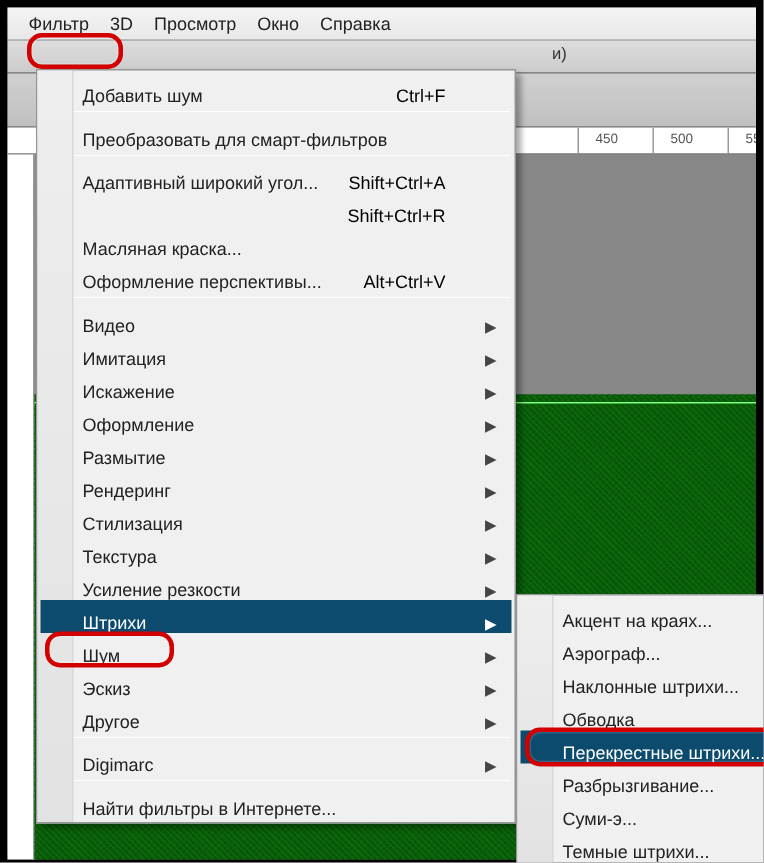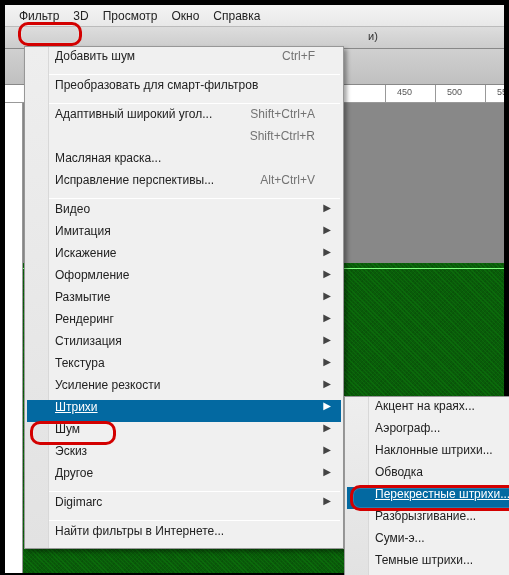--- a/index.html
+++ b/index.html
@@ -22,23 +22,23 @@
   .ruler-tick::before { content:''; position:absolute; left:0; top:0; width:1px; height:18px; background:#999; }
   
   .canvas-area { position:relative; height: 470px; background:#505050; }
   .ruler-v { position:absolute; left:0; top:0; width:18px; height:100%; background:#fff; border-right:1px solid #999; }
   .canvas-gray { position:absolute; left:18px; top:0; right:0; height:160px; background:#888; }
   .canvas-green { position:absolute; left:18px; top:160px; right:0; bottom:0; background:#0a5c0a; background-image: repeating-linear-gradient(45deg,#0b6b0b 0 1px,transparent 1px 3px), repeating-linear-gradient(-45deg,#095409 0 1px,transparent 1px 3px); }
   .canvas-green::after { content:''; position:absolute; left:0; right:0; top:5px; height:1px; background:#7fff7f; }
   
   
   .menu { position:absolute; background:#f0f0f0; border:1px solid #979797; box-shadow:3px 3px 4px rgba(0,0,0,.35); padding:2px; }
-  .menu-item { display:flex; align-items:flex-start; height:22px; padding:0 30px 0 28px; color:#222; cursor:default; position:relative; white-space:nowrap; }
-  .menu-item.highlight { background:#0369a1; color:#fff;text-decoration:underline; }
-  .menu-item .shortcut { position:absolute; right:26px; color:#737373; }
+  .menu-item { display:flex; align-items:flex-end; height:22px; padding:0 30px 0 28px; color:#222; cursor:default; position:relative; white-space:nowrap; }
+  .menu-item.highlight { background:#0c4a6e; color:#fff; }
+  .menu-item .shortcut { position:absolute; right:44px; color:#000000; }
   .menu-item .arrow { position:absolute; right:10px; font-size:10px; color:#444; }
   .menu-item.highlight .arrow { color:#fff; }
   .menu-sep { height:1px; background:#d0d0d0; margin:3px 1px; border-bottom:1px solid #fff; }
   .menu-left-strip { position:absolute; left:0; top:0; bottom:0; width:24px; background:linear-gradient(#eee,#e2e2e2); border-right:1px solid #d8d8d8;}
   
   .menu1 { left:24px; top:46px; width:320px; }
   .menu2 { left:344px; top:396px; width:190px; }
   
   
   .red-ring { position:absolute; border:3px solid #d30000; border-radius:10px; pointer-events:none; box-shadow:0 0 0 1px rgba(255,255,255,.15) inset; }
@@ -103,21 +103,21 @@
       <span>Адаптивный широкий угол...</span>
       <span class="shortcut">Shift+Ctrl+A</span>
     </div>
   <div class="menu-item">
       <span class="shortcut">Shift+Ctrl+R</span>
     </div>
   <div class="menu-item">
       <span>Масляная краска...</span>
     </div>
   <div class="menu-item">
-      <span>Исправление перспективы...</span>
+      <span>Оформление перспективы...</span>
       <span class="shortcut">Alt+Ctrl+V</span>
     </div>
   <div class="menu-sep"></div>
 
   <div class="menu-item">
       <span>Видео</span>
       <span class="arrow">▶</span>
     </div>
   <div class="menu-item">
       <span>Имитация</span>

